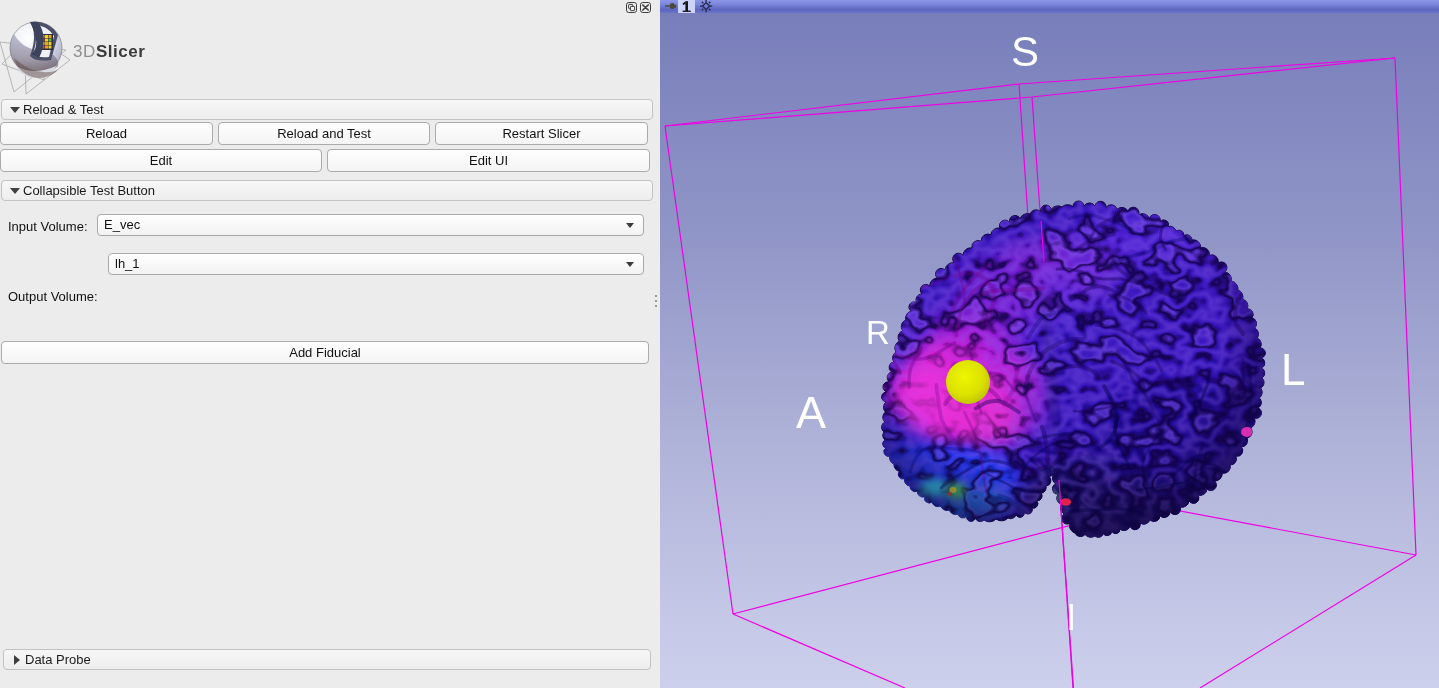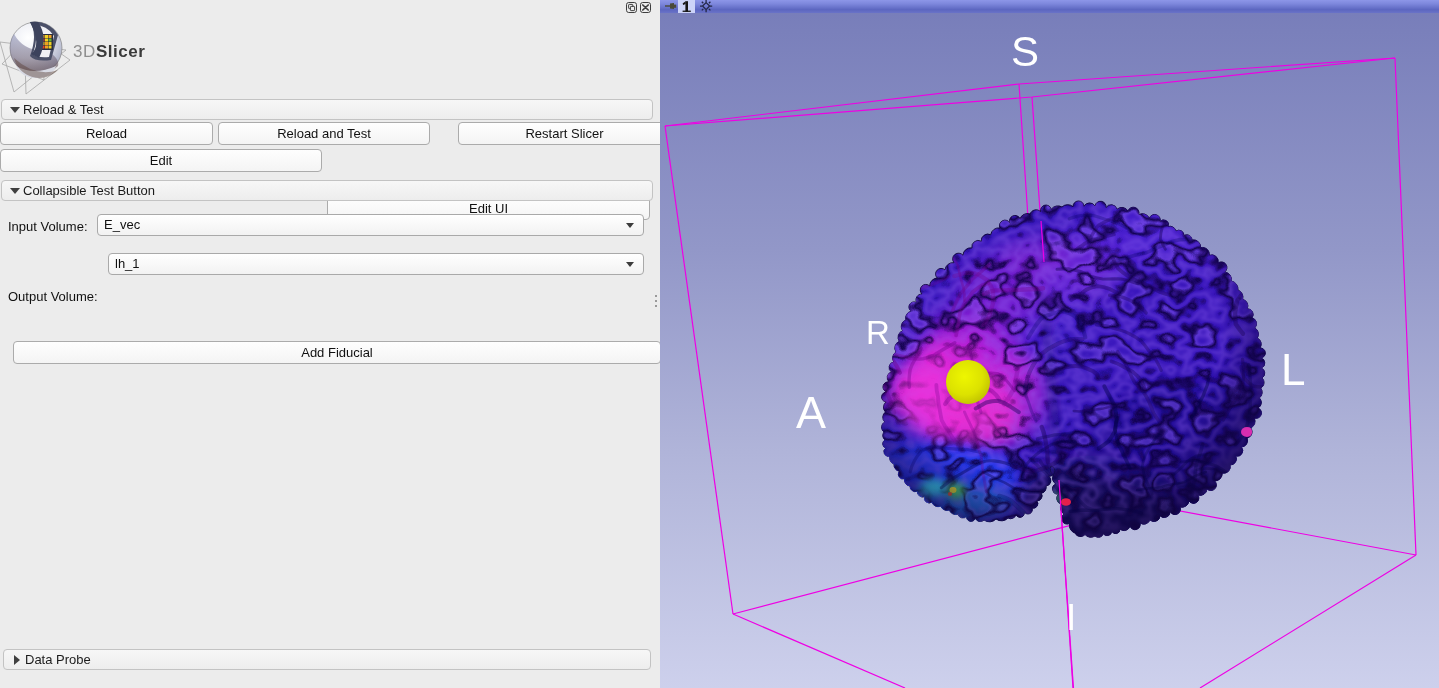--- a/index.html
+++ b/index.html
@@ -91,35 +91,35 @@
       <text x="73" y="43" font-size="17" fill="#8f8f8f" letter-spacing="0.5">3D</text>
       <text x="96" y="43" font-size="17" fill="#3a3a3a" font-weight="bold" letter-spacing="0.5">Slicer</text>
     </svg>
 
     <div class="hdr" style="top:99px;">
         <span class="tri"></span>
         <span class="txt">Reload &amp; Test</span>
       </div>
     <div class="btn" style="left:218px; top:122px; width:212px;">Reload and Test</div>
     <div class="btn" style="left:0px; top:122px; width:213px;">Reload</div>
-    <div class="btn" style="left:458px; top:122px; width:213px;">Restart Slicer</div>
+    <div class="btn" style="left:435px; top:122px; width:213px;">Restart Slicer</div>
     <div class="btn" style="left:0px; top:149px; width:322px;">Edit</div>
-    <div class="btn" style="left:327px; top:149px; width:323px;margin-top:48px;">Edit UI</div>
+    <div class="btn" style="left:327px; top:149px; width:323px;">Edit UI</div>
 
     <div class="hdr" style="top:180px;">
         <span class="tri"></span>
         <span class="txt">Collapsible Test Button</span>
       </div>
 
     <div class="lbl" style="left:8px; top:219px;">Input Volume:</div>
     <div class="cmb" style="left:97px; top:214px; width:547px;">E_vec<span class="arr"></span></div>
     <div class="lbl" style="left:8px; top:258px;margin-top:31px;">Output Volume:</div>
     <div class="cmb" style="left:108px; top:253px; width:536px;">lh_1<span class="arr"></span></div>
 
-    <div class="btn" style="left:13px; top:341px; width:648px;">Add Fiducial</div>
+    <div class="btn" style="left:1px; top:341px; width:648px;">Add Fiducial</div>
 
     <div class="hdr" style="left:3px; top:649px; width:648px;">
         <span class="trir"></span>
         <span class="txt">Data Probe</span>
       </div>
 
     <div style="position:absolute; left:655px; top:295px; width:2px; height:2px; background:#9a9a9a; box-shadow:0 5px #9a9a9a, 0 10px #9a9a9a;"></div>
   </div>
 
   <div id="right">

